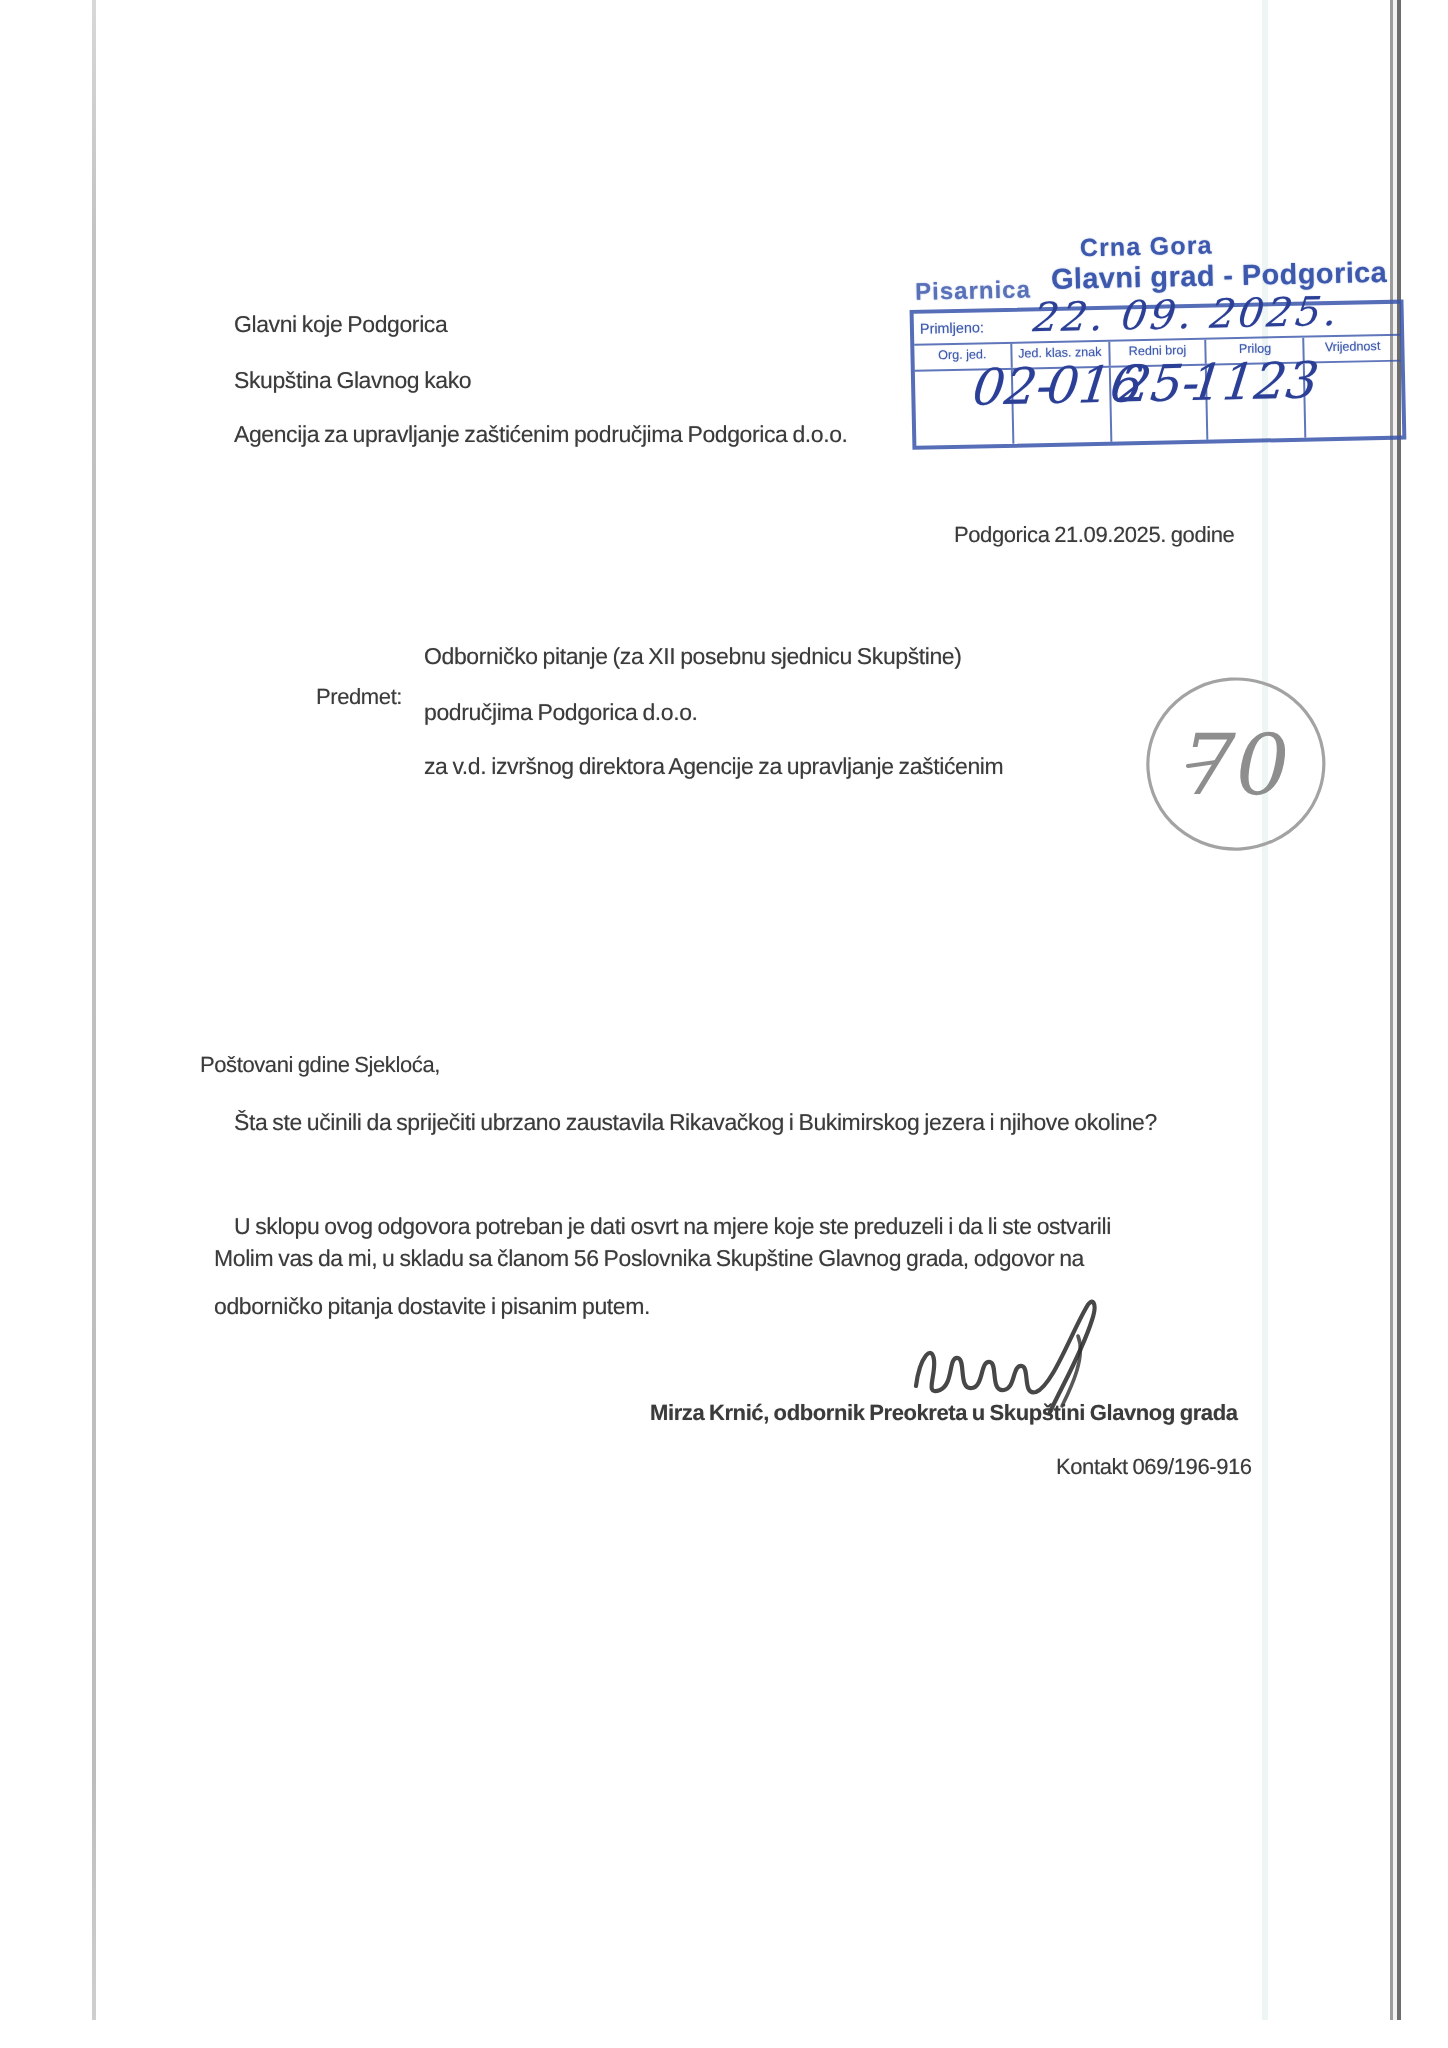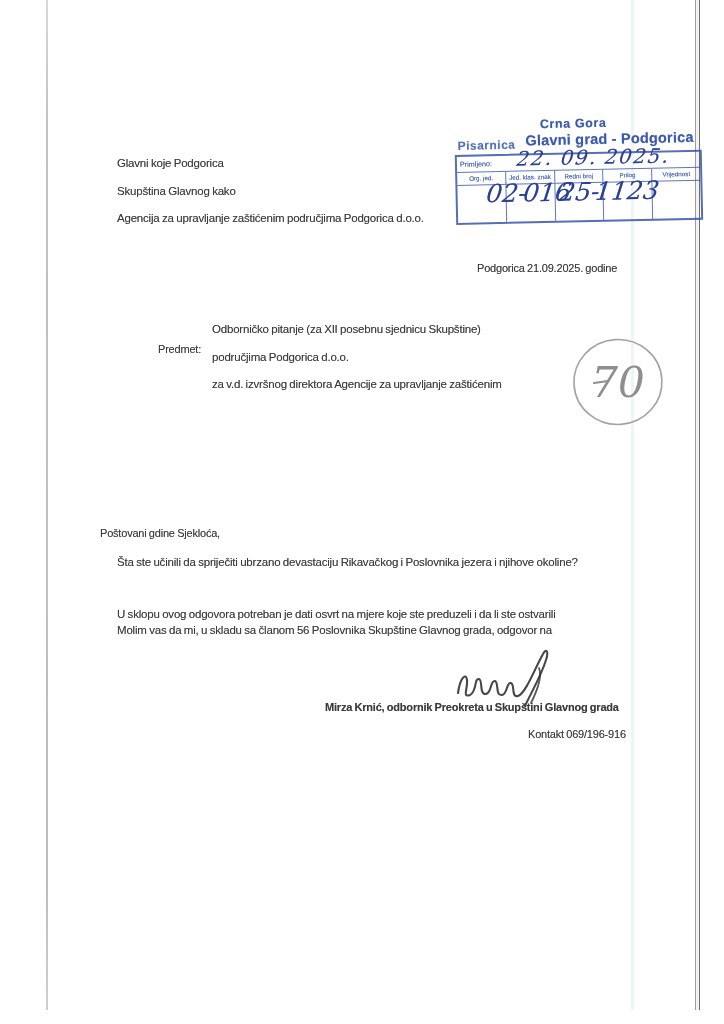--- a/index.html
+++ b/index.html
@@ -119,26 +119,27 @@
     <line x1="24" y1="48" x2="38" y2="46" stroke="#8e8e8e" stroke-width="2" stroke-linecap="round"></line>
     <text x="48" y="62" text-anchor="middle" font-family="DejaVu Serif, serif" font-style="italic" font-size="42" fill="#8e8e8e">70</text>
   </svg>
 
   <div class="txt" style="left:100px;top:487px;margin-top:40px;">Poštovani gdine Sjekloća,</div>
 
   <div class="block para" style="left:117px;top:514px;">
   </div>
 
   <div class="block para" style="left:117px;top:551px;">
-    <span class="line">Šta ste učinili da spriječiti ubrzano devastaciju Rikavačkog i Poslovnika jezera i njihove okoline?</span>
+    <span class="line">Šta ste učinili da spriječiti ubrzano zaustavila Rikavačkog i Bukimirskog jezera i njihove okoline?</span>
     <span class="line ws2">U sklopu ovog odgovora potreban je dati osvrt na mjere koje ste preduzeli i da li ste ostvarili</span>
   </div>
 
-  <div class="block para" style="left:117px;top:619px;">
+  <div class="block para" style="left:107px;top:619px;">
     <span class="line ws3">Molim vas da mi, u skladu sa članom 56 Poslovnika Skupštine Glavnog grada, odgovor na</span>
+    <span class="line">odborničko pitanja dostavite i pisanim putem.</span>
   </div>
 
   <svg class="signature" viewBox="0 0 118 66">
     <path d="M8 47 C10 32 16 26 17 34 C18 42 12 52 20 49 C27 46 24 32 29 33 C33 34 29 49 36 48
              C42 47 40 34 45 35 C49 36 45 50 52 49 C58 48 56 36 61 37 C65 38 61 52 68 50
              C76 47 85 22 93 8 C96 2 99 5 96 14 C91 30 81 47 75 60" fill="none" stroke="#2e2e2e" stroke-width="2.1" stroke-linecap="round" opacity="0.88"></path>
     <path d="M89 22 C93 32 86 47 81 57" fill="none" stroke="#2e2e2e" stroke-width="1.8" stroke-linecap="round" opacity="0.8"></path>
   </svg>
 
   <div class="txt" style="left:325px;top:701px;font-weight:bold;">Mirza Krnić, odbornik  Preokreta u Skupštini Glavnog grada</div>

